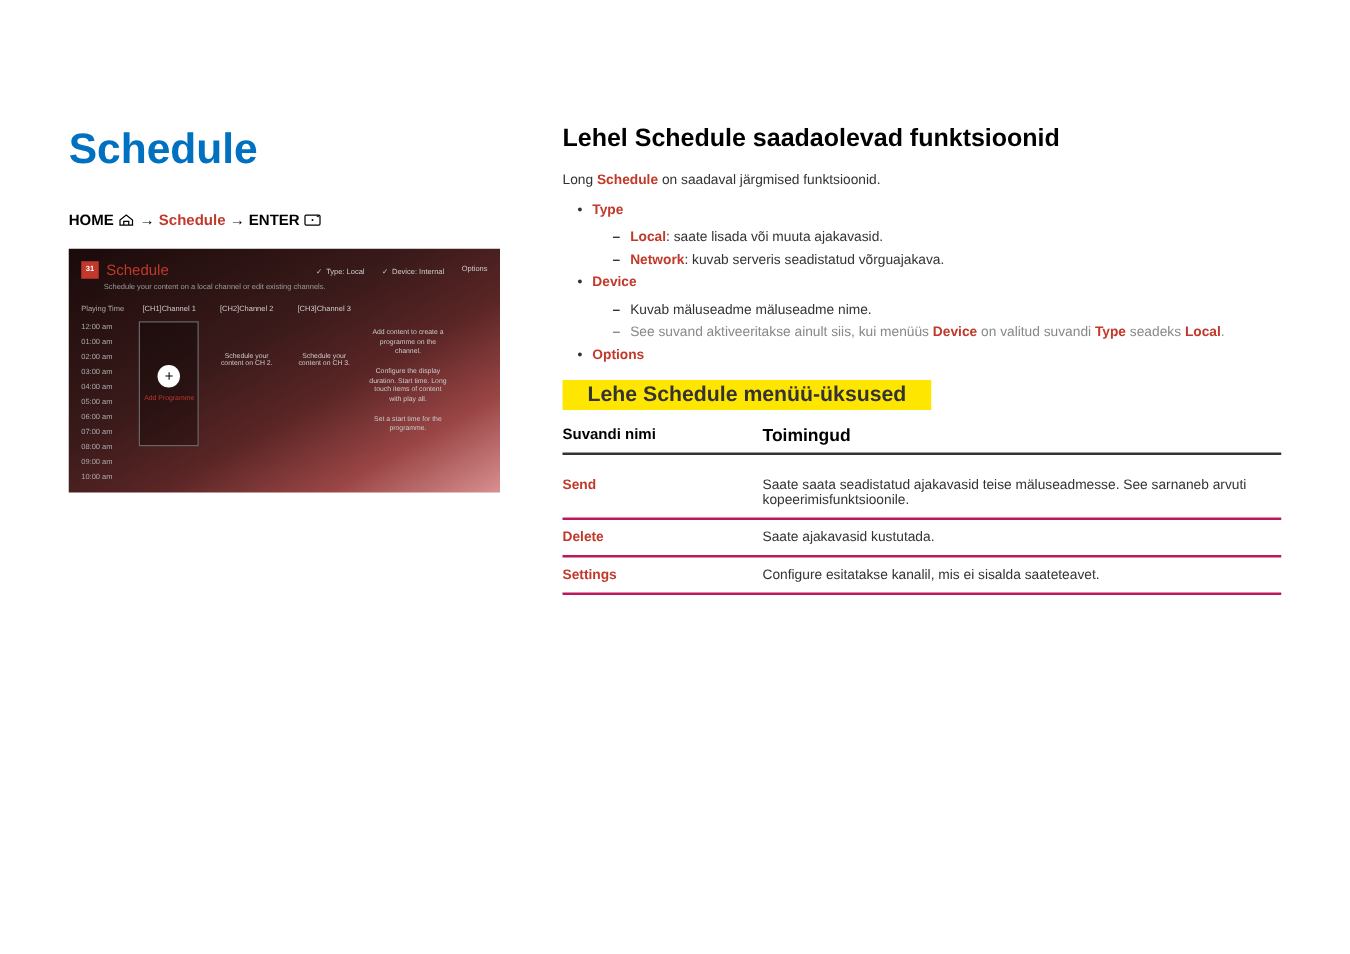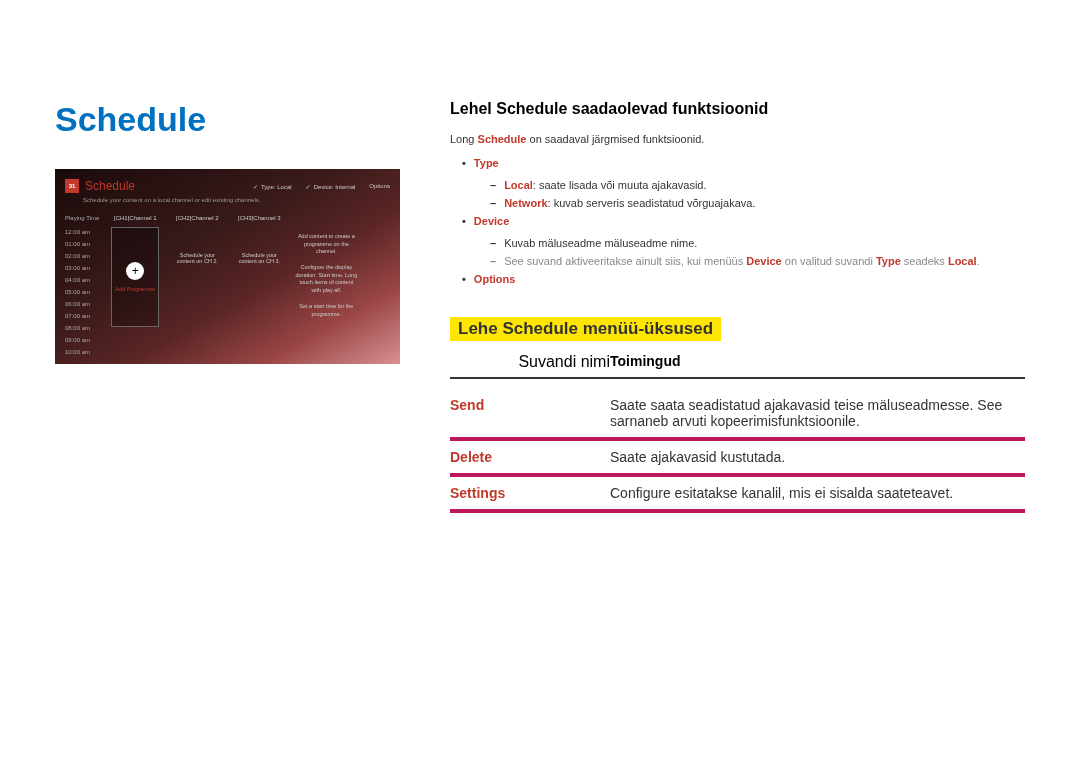--- a/index.html
+++ b/index.html
@@ -51,43 +51,62 @@
     .tv-channels { display: flex; gap: 10px; }
     .tv-channel { display: flex; flex-direction: column; align-items: center; width: 52px; }
     .tv-ch-label { font-size: 6px; color: #ccc; margin-bottom: 6px; }
     .tv-add-box { width: 48px; height: 100px; border: 1px solid #666; display: flex; flex-direction: column; align-items: center; justify-content: center; gap: 6px; background: rgba(0,0,0,0.3); }
     .tv-plus { width: 18px; height: 18px; border-radius: 50%; background: #fff; color: #000; display: flex; align-items: center; justify-content: center; font-size: 12px; }
     .tv-add-label { font-size: 5.5px; color: #c0392b; }
     .tv-ch-desc { font-size: 5.5px; color: #ccc; text-align: center; margin-top: 25px; }
     .tv-sidebar-text { font-size: 5.5px; color: #ccc; width: 62px; text-align: center; margin-top: 18px; line-height: 1.4; }
     .tv-sidebar-text div { margin-bottom: 8px; }
 
-    .section-title { font-size: 16px; font-weight: bold; color: #000; margin-bottom: 15px; }
+    .section-title { font-size: 20px; font-weight: bold; color: #000; margin-bottom: 15px; }
     .intro-text { font-size: 11px; color: #333; margin-bottom: 12px; }
     .intro-text .highlight { color: #c0392b; font-weight: bold; }
     .bullet-list { list-style: none; }
     .bullet-item { font-size: 11px; color: #333; margin-bottom: 10px; display: flex; gap: 8px; padding-left: 12px; }
     .bullet-item::before { content: "•"; font-weight: bold; }
     .bullet-item .highlight { color: #c0392b; font-weight: bold; }
     .sub-item { font-size: 11px; color: #333; padding-left: 40px; margin-bottom: 6px; display: flex; gap: 8px; }
     .sub-item::before { content: "–"; font-weight: bold; }
     .sub-item .highlight { color: #c0392b; font-weight: bold; }
-    .subsection-title { font-size: 17px; font-weight: bold; background: #ffe600; display: inline-block; padding: 2px 8px; margin-top: 22px; margin-bottom: 12px; color: #333; }
+    .subsection-title { font-size: 17px; font-weight: bold; background: #ffe600; display: inline-block; padding: 2px 20px; margin-top: 4px; margin-bottom: 12px; color: #333; }
     .table-header { display: flex; border-bottom: 2px solid #333; padding-bottom: 6px; margin-bottom: 10px; }
-    .th-name { width: 160px; font-size: 16px; font-weight: normal; text-align: right; }
+    .th-name { width: 160px; font-size: 12px; font-weight: bold; }
     .th-action { font-size: 14px; font-weight: bold; }
-    .table-row { display: flex; border-bottom: 4px solid #be185d; padding: 8px 0; font-size: 14px; justify-content: space-between; }
+    .table-row { display: flex; border-bottom: 2px solid #be185d; padding: 8px 0; font-size: 11px; justify-content: space-between; }
     .td-name { width: 160px; color: #c0392b; font-weight: bold; }
     .td-action { flex: 1; color: #333; }
   </style>
 </head>
 <body>
 
 <div class="left-col">
   <h1 class="page-title">Schedule</h1>
+  <div class="breadcrumb">
+    <span>HOME</span>
+    <span class="icon">
+      <svg width="14" height="10" viewBox="0 0 14 10">
+          <path d="M2 9 L2 5 L7 1 L12 5 L12 9 Z M5 9 L5 6 L9 6 L9 9" fill="none" stroke="#000" stroke-width="1"></path>
+        </svg>
+    </span>
+    <span>→</span>
+    <span class="highlight">Schedule</span>
+    <span>→</span>
+    <span>ENTER</span>
+    <span class="icon">
+      <svg width="14" height="10" viewBox="0 0 14 10">
+          <rect x="1" y="1" width="12" height="8" rx="1" fill="none" stroke="#000" stroke-width="1"></rect>
+          <circle cx="7" cy="5" r="0.8" fill="#000"></circle>
+          <path d="M10 2 L12 1 L12 3 Z" fill="#000"></path>
+        </svg>
+    </span>
+  </div>
   <div class="tv-preview">
     <div class="tv-header">
       <div class="tv-cal-icon">
           <span>31</span>
         </div>
       <div class="tv-title">Schedule</div>
     </div>
     <div class="tv-topright">
       <span>Type: Local</span>
       <span>Device: Internal</span>

